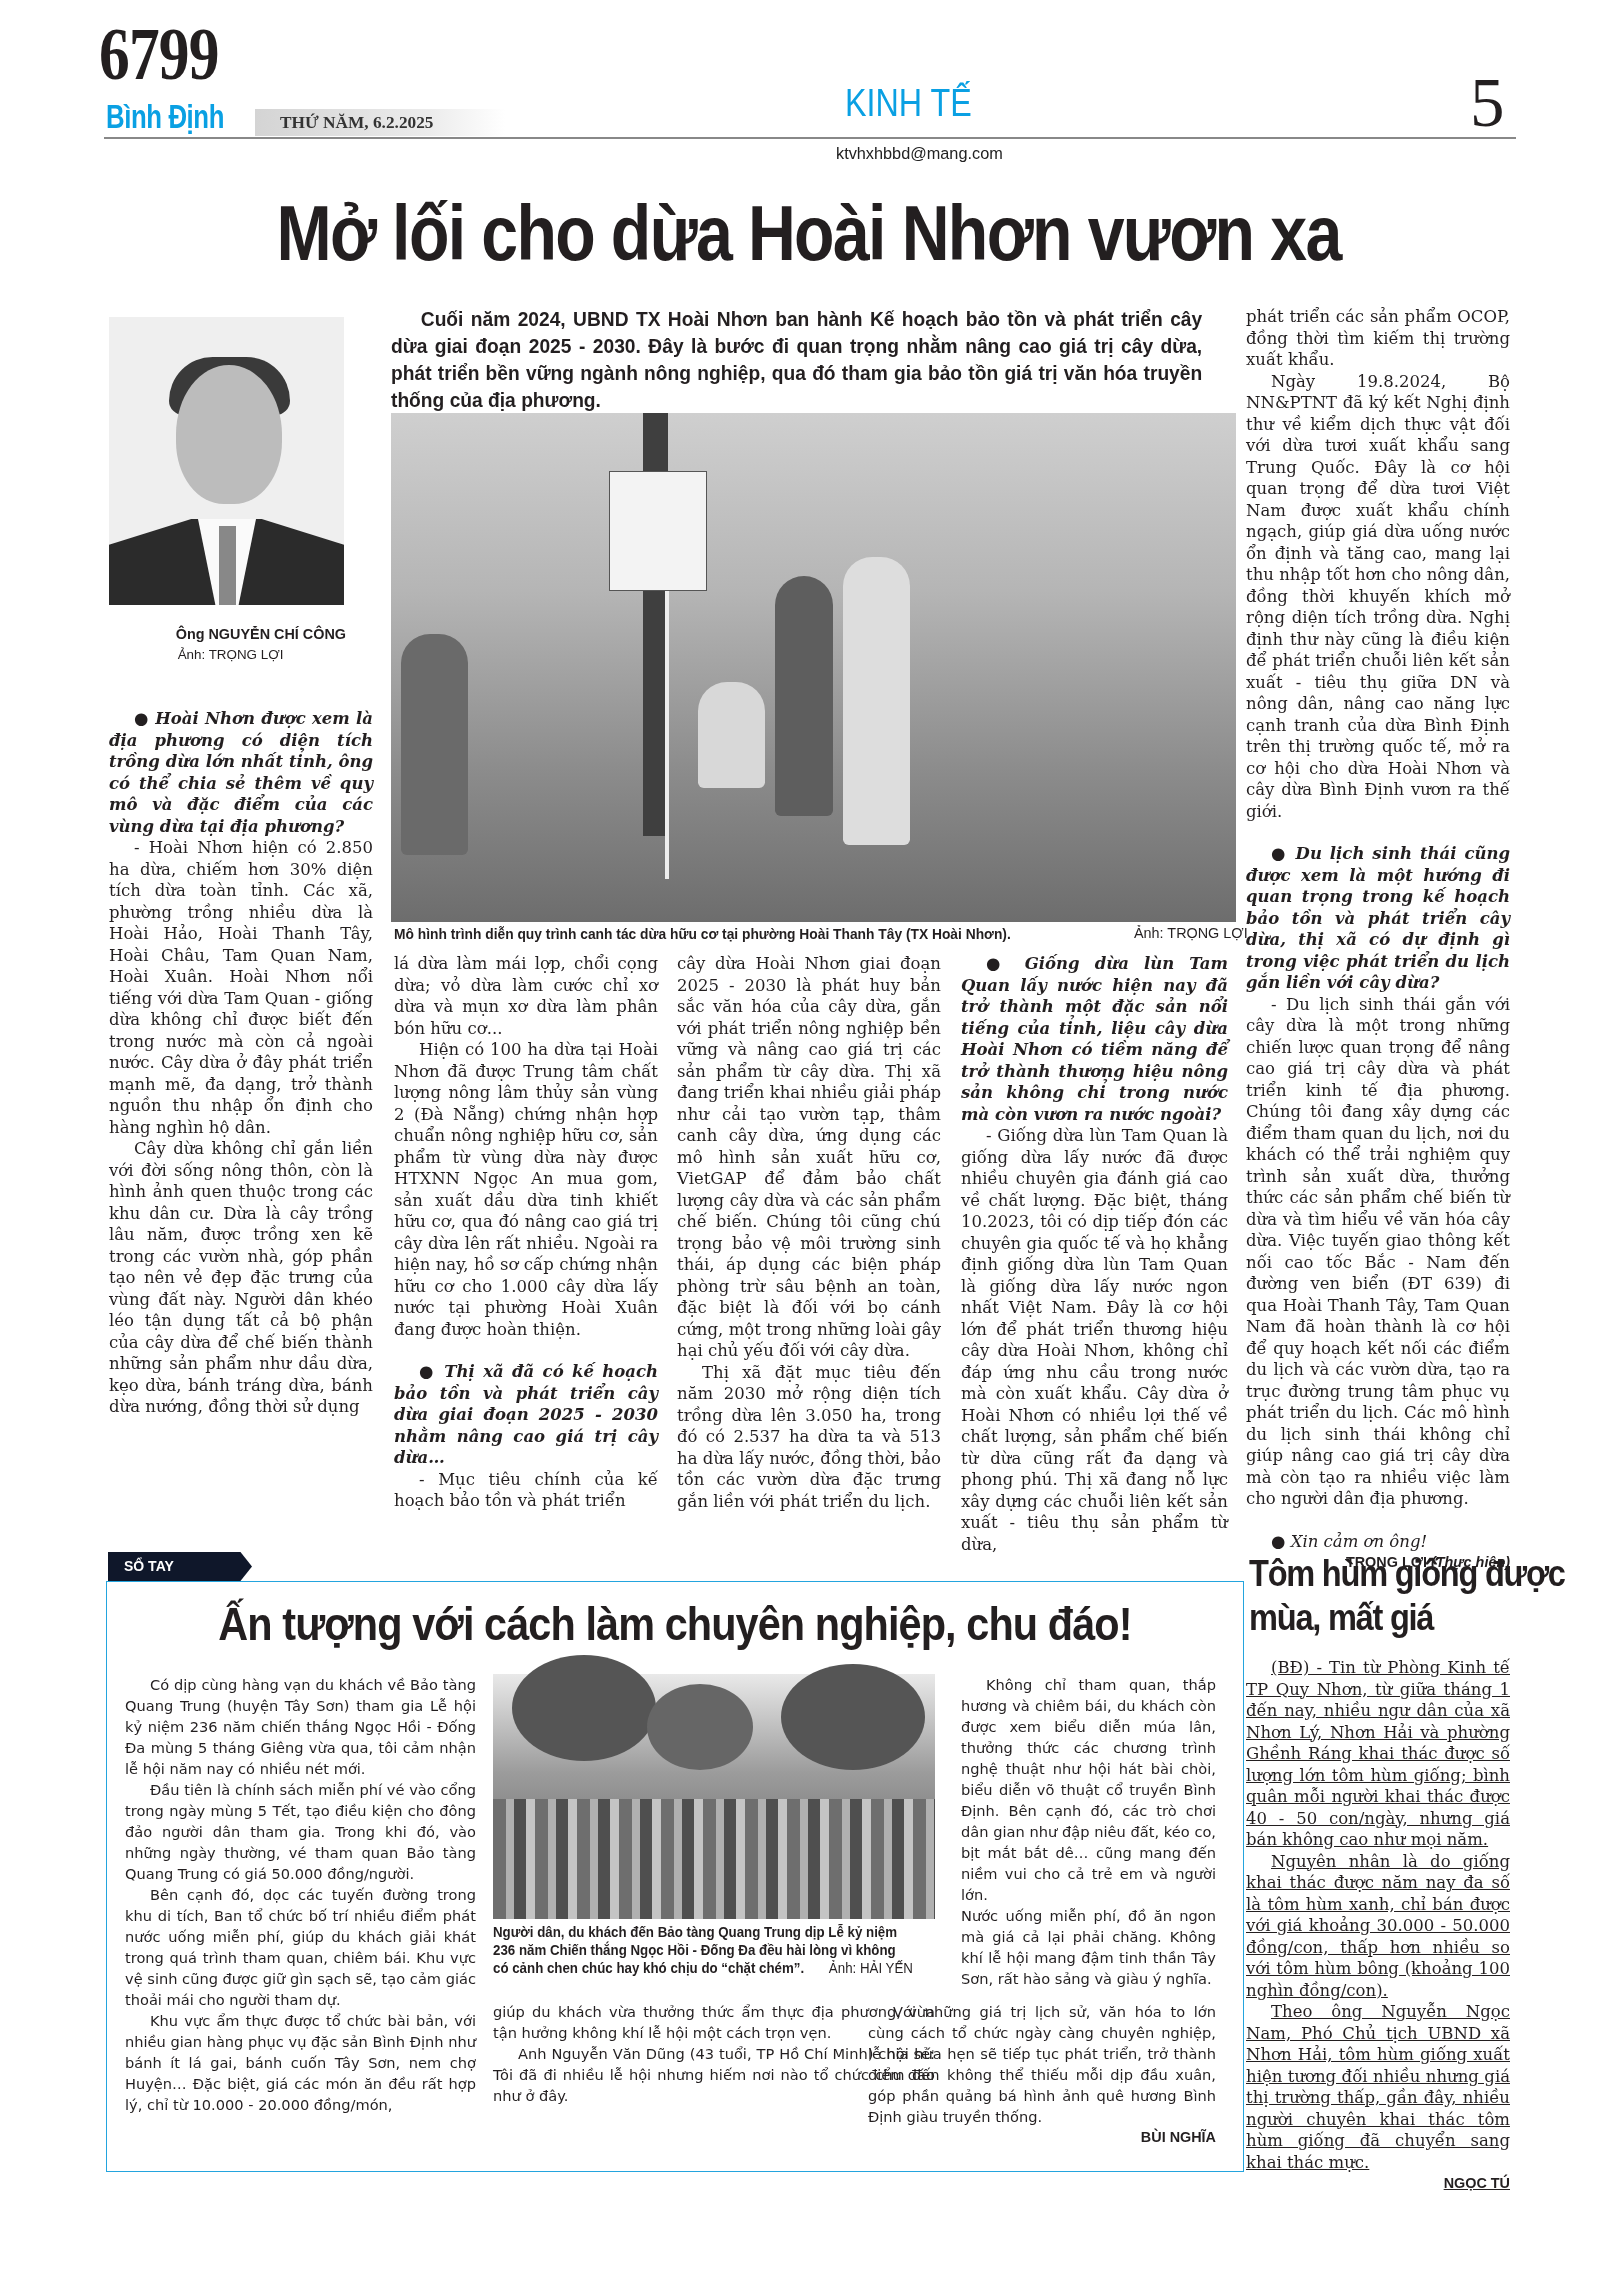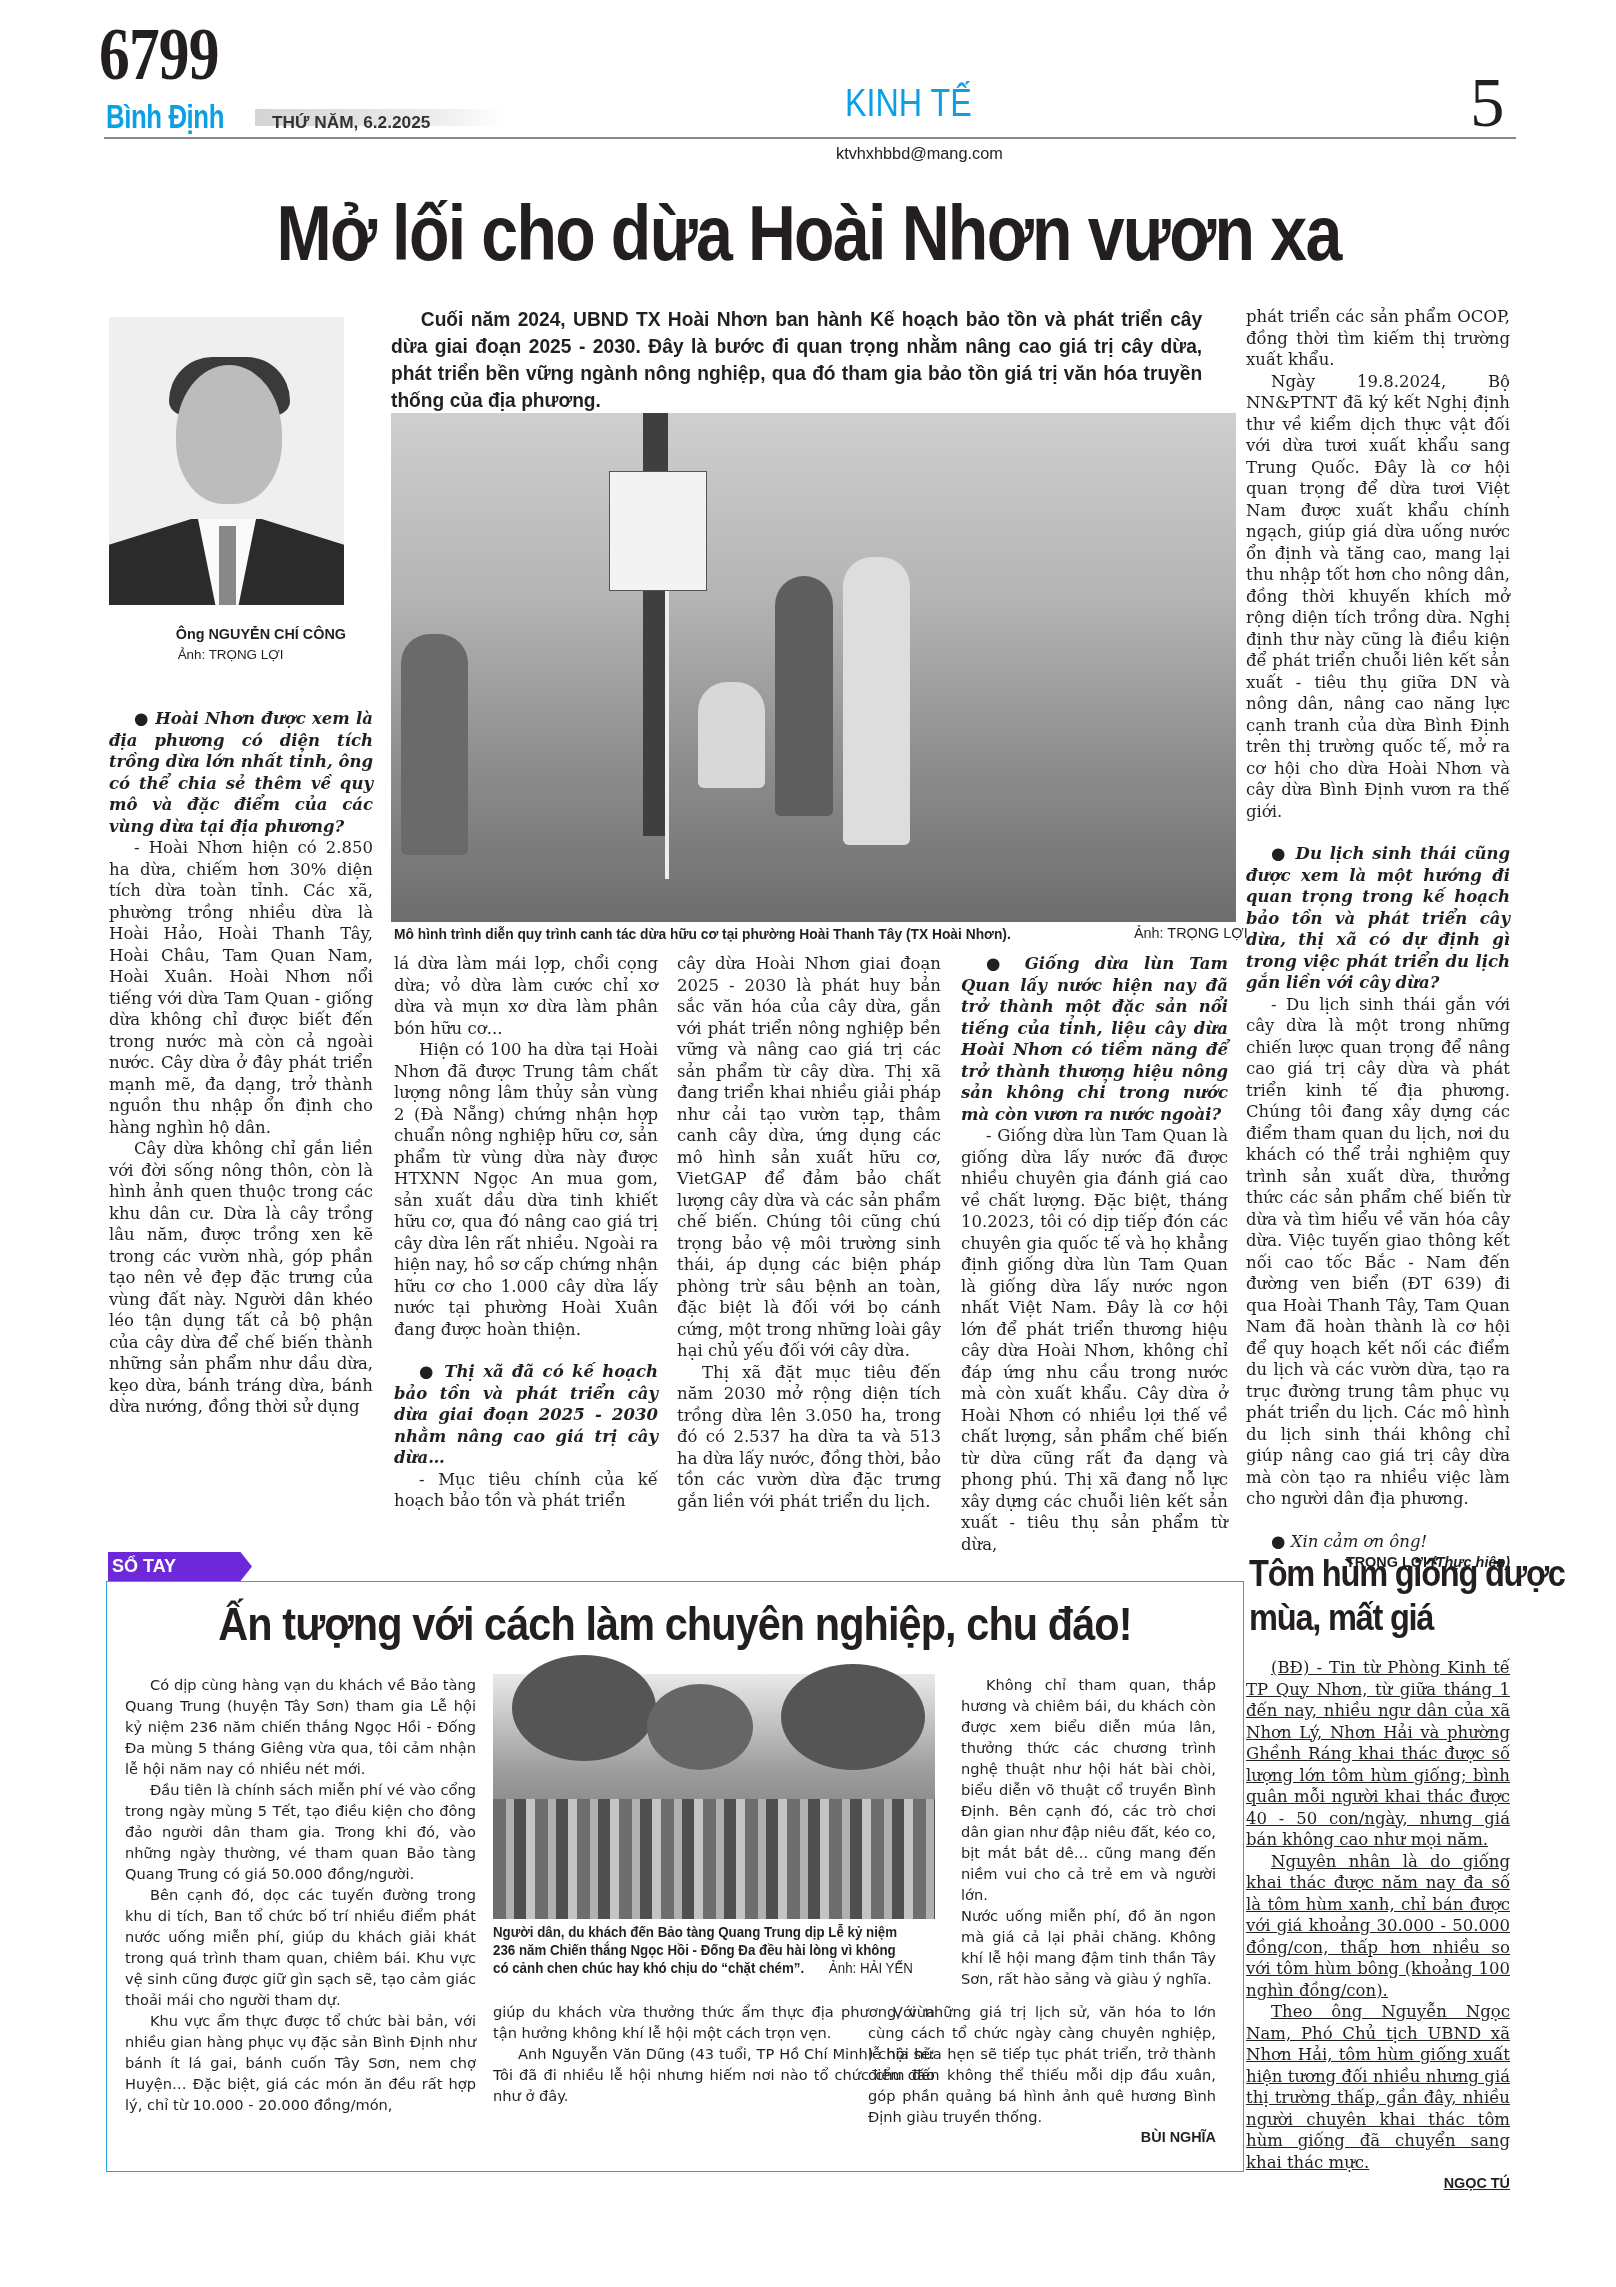--- a/index.html
+++ b/index.html
@@ -1,21 +1,21 @@
 <!DOCTYPE html>
 <html><head>
 <meta charset="utf-8">
 <style>
 *{box-sizing:border-box;margin:0;padding:0}
 html,body{width:1617px;height:2287px;background:#fff;overflow:hidden}
 body{position:relative;font-family:"DejaVu Serif",serif;color:#231f20}
 .abs{position:absolute}
 .issue{left:99px;top:19px;font-family:"Liberation Serif",serif;font-weight:bold;font-size:75px;line-height:69px;transform:scaleX(0.82);transform-origin:left top;letter-spacing:-1px}
 .brand{left:106px;top:98px;font-family:"Liberation Sans",sans-serif;font-weight:bold;font-size:33px;line-height:37px;color:#0aa0e3;transform:scaleX(0.78);transform-origin:left top;letter-spacing:-0.5px}
-.datebox{left:255px;top:109px;width:250px;height:17px;background:linear-gradient(to right,#d4d4d4,#ececec 70%,#fff);padding-left:17px;font-family:Liberation Sans, sans-serif;font-weight:bold;font-size:17.3px;line-height:27px;color:#333}
+.datebox{left:255px;top:109px;width:250px;height:27px;background:linear-gradient(to right,#d4d4d4,#ececec 70%,#fff);padding-left:25px;font-family:Liberation Serif, serif;font-weight:bold;font-size:17.3px;line-height:27px;color:#333}
 .section{left:845px;top:81px;font-family:"Liberation Sans",sans-serif;font-size:38px;line-height:44px;color:#0aa0e3;transform:scaleX(0.85);transform-origin:left top}
 .pageno{left:1470px;top:69px;font-family:"Liberation Serif",serif;font-size:69px;line-height:69px}
 .rule{left:104px;top:137px;width:1412px;height:1.9px;background:#888}
 .email{left:836px;top:144px;font-family:"Liberation Sans",sans-serif;font-size:16.3px;color:#222}
 .headline{left:0;top:187px;width:1617px;text-align:center;font-family:"Liberation Sans",sans-serif;font-weight:bold;font-size:77px;line-height:92px;letter-spacing:-1.9px;transform:scaleX(0.86);transform-origin:center top}
 .lead{left:391px;top:306px;width:845px;font-family:"Liberation Sans",sans-serif;font-weight:bold;font-size:20px;line-height:27px;text-indent:31px;text-align:justify;transform:scaleX(0.96);transform-origin:left top}
 .portrait{left:109px;top:317px;width:235px;height:288px;background:#efefef}
 .portrait .head{position:absolute;left:67px;top:48px;width:106px;height:139px;border-radius:50% 50% 45% 45%;background:#bcbcbc}
 .portrait .hair{position:absolute;left:60px;top:40px;width:121px;height:58px;border-radius:58px 58px 19px 19px;background:#3a3a3a}
 .portrait .suit{position:absolute;left:0;top:202px;width:235px;height:86px;background:#2b2b2b;clip-path:polygon(0 30%,35% 0,65% 0,100% 30%,100% 100%,0 100%)}
@@ -32,21 +32,21 @@
 .photo-main .sign{position:absolute;left:218px;top:58px;width:98px;height:120px;background:#f3f3f3;border:1.9px solid #555}
 .photo-main .pole{position:absolute;left:274px;top:178px;width:3.8px;height:288px;background:#eee}
 .photo-main .trunk{position:absolute;left:252px;top:0;width:25px;height:423px;background:#3f3f3f}
 .photo-main .p1{position:absolute;left:9.6px;top:221px;width:67px;height:221px;background:#6a6a6a;border-radius:29px 29px 5.8px 5.8px}
 .photo-main .p2{position:absolute;left:307px;top:269px;width:67px;height:106px;background:#d8d8d8;border-radius:29px 29px 5.8px 5.8px}
 .photo-main .p3{position:absolute;left:384px;top:163px;width:58px;height:240px;background:#5e5e5e;border-radius:29px 29px 5.8px 5.8px}
 .photo-main .p4{position:absolute;left:452px;top:144px;width:67px;height:288px;background:#ddd;border-radius:29px 29px 5.8px 5.8px}
 .cap-main{left:394px;top:924px;font-family:"Liberation Sans",sans-serif;font-weight:bold;font-size:15px;line-height:19px;transform:scaleX(0.92);transform-origin:left top}
 .cap-main-credit{left:1134px;top:924px;font-family:"Liberation Sans",sans-serif;font-size:14.4px;line-height:19px}
 .tag{left:108px;top:1552px;height:29px;width:154px}
-.tag .lbl{position:absolute;left:0;top:0;height:29px;width:144px;background:#6d28d9;clip-path:polygon(0 0,92% 0,100% 50%,92% 100%,0 100%);color:#fff;font-family:"Liberation Sans",sans-serif;font-weight:bold;font-size:18px;line-height:29px;padding-left:4px}
+.tag .lbl{position:absolute;left:0;top:0;height:29px;width:144px;background:#0f172a;clip-path:polygon(0 0,92% 0,100% 50%,92% 100%,0 100%);color:#fff;font-family:"Liberation Sans",sans-serif;font-weight:bold;font-size:14px;line-height:29px;padding-left:16px}
 .tag .shadow{position:absolute;left:7.7px;top:0;height:29px;width:144px;background:#aaa;clip-path:polygon(0 0,92% 0,100% 50%,92% 100%,0 100%);z-index:-1}
 .box{left:106px;top:1581px;width:1138px;height:591px;border:1.9px solid #23a4de;border-top:1.9px solid #23a4de}
 .box-title{left:106px;top:1595px;width:1138px;text-align:center;font-family:"Liberation Sans",sans-serif;font-size:46px;line-height:58px;letter-spacing:-1px;transform:scaleX(0.9);transform-origin:center top}
 .sans{font-family:"DejaVu Sans",sans-serif;font-size:14.6px;line-height:21px;text-align:justify}
 .sans p{text-indent:25px}
 .photo-festival{left:493px;top:1674px;width:442px;height:245px;background:linear-gradient(180deg,#e9e9e9 0%,#9c9c9c 40%,#7a7a7a 70%,#a9a9a9 100%)}
 .photo-festival .tree{position:absolute;border-radius:50%;background:#555}
 .cap-fest{left:493px;top:1923px;width:442px;font-family:"Liberation Sans",sans-serif;font-weight:bold;font-size:14px;line-height:18px;transform:scaleX(0.95);transform-origin:left top}
 .side-title{left:1249px;top:1552px;width:365px;font-family:"Liberation Sans",sans-serif;font-weight:bold;font-size:37px;line-height:44px;letter-spacing:-1.4px;transform:scaleX(0.88);transform-origin:left top}
 .byline{font-family:"Liberation Sans",sans-serif;font-weight:bold;font-size:14.4px;text-align:right}

